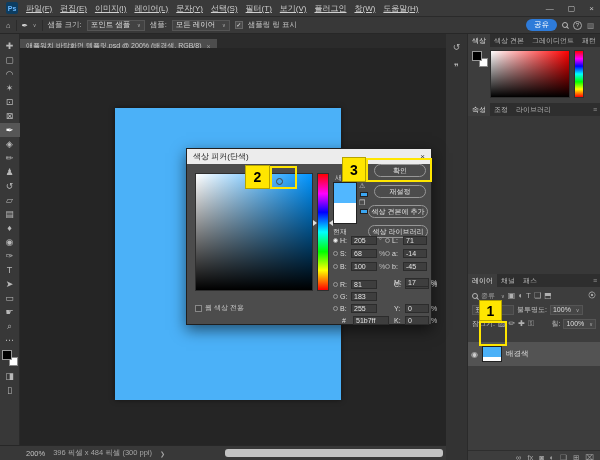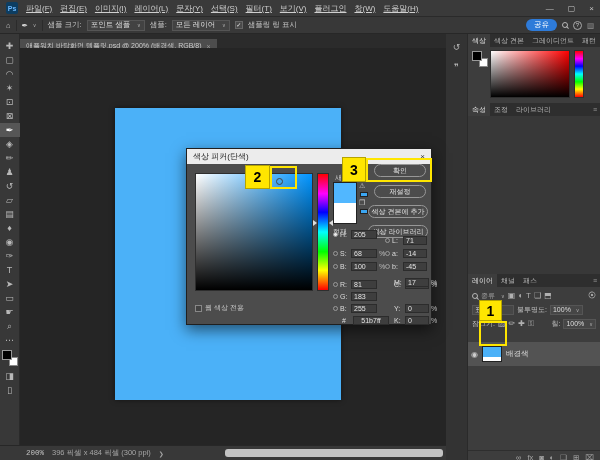--- a/index.html
+++ b/index.html
@@ -241,21 +241,21 @@
   <span class="warn" style="left:172px;top:33px;">⚠</span>
   <div class="warnsw" style="left:173px;top:43px;"></div>
   <span class="warn" style="left:172px;top:50px;">❒</span>
   <div class="warnsw" style="left:173px;top:60px;"></div>
 
   <div class="pbtn" style="left:187px;top:15px;width:52px;">확인</div>
   <div class="pbtn" style="left:187px;top:36px;width:52px;">재설정</div>
   <div class="pbtn" style="left:181px;top:56px;width:60px;">색상 견본에 추가</div>
   <div class="pbtn" style="left:181px;top:76px;width:60px;">색상 라이브러리</div>
 
-  <div class="frow lc" style="top:80px;">
+  <div class="frow lc" style="top:86px;">
     <span class="radio on"></span>
     <span class="flab">H:</span>
     <input class="fin" readonly="" value="205" style="">
     <span class="fsuf">°</span>
   </div>
   <div class="frow lc" style="top:99px;">
     <span class="radio"></span>
     <span class="flab">S:</span>
     <input class="fin" readonly="" value="68" style="">
     <span class="fsuf">%</span>
@@ -277,21 +277,21 @@
     <input class="fin" readonly="" value="183" style="">
   </div>
   <div class="frow lc" style="top:154px;">
     <span class="radio"></span>
     <span class="flab">B:</span>
     <input class="fin" readonly="" value="255" style="">
   </div>
   <div class="frow lc" style="top:166px;">
     <span class="nosp"></span>
     <span class="flab">#</span>
-    <input class="fin" style="width: 36px; text-align: center;" readonly="" value="51b7ff">
+    <input class="fin" style="width: 36px;" readonly="" value="51b7ff">
   </div>
 
   <div class="frow rc" style="top:86px;">
     <span class="radio"></span>
     <span class="flab">L:</span>
     <input class="fin" readonly="" value="71" style="">
   </div>
   <div class="frow rc" style="top:99px;">
     <span class="radio"></span>
     <span class="flab">a:</span>
@@ -415,21 +415,21 @@
       <span>◙</span>
       <span>◐</span>
       <span>❏</span>
       <span>⊞</span>
       <span>⌧</span>
     </div>
   </div>
 </div>
 
 <div class="statusbar">
-  <span style="color:#c0c0c0;font-family:Liberation Mono, monospace;">200%</span>
+  <span style="color:#c0c0c0;">200%</span>
   <span>396 픽셀 x 484 픽셀 (300 ppi)</span>
   <span style="font-size:6px;">❯</span>
   <div class="scrollthumb"></div>
 </div>
 
 <div class="anno-label" style="left:245px;top:165px;width:25px;height:24px;">2</div>
 <div class="anno-box" style="left:270px;top:166px;width:27px;height:23px;"></div>
 <div class="anno-label" style="left:342px;top:157px;width:24px;height:25px;">3</div>
 <div class="anno-box" style="left:366px;top:158px;width:66px;height:24px;"></div>
 <div class="anno-label" style="left:479px;top:300px;width:23px;height:21px;">1</div>

